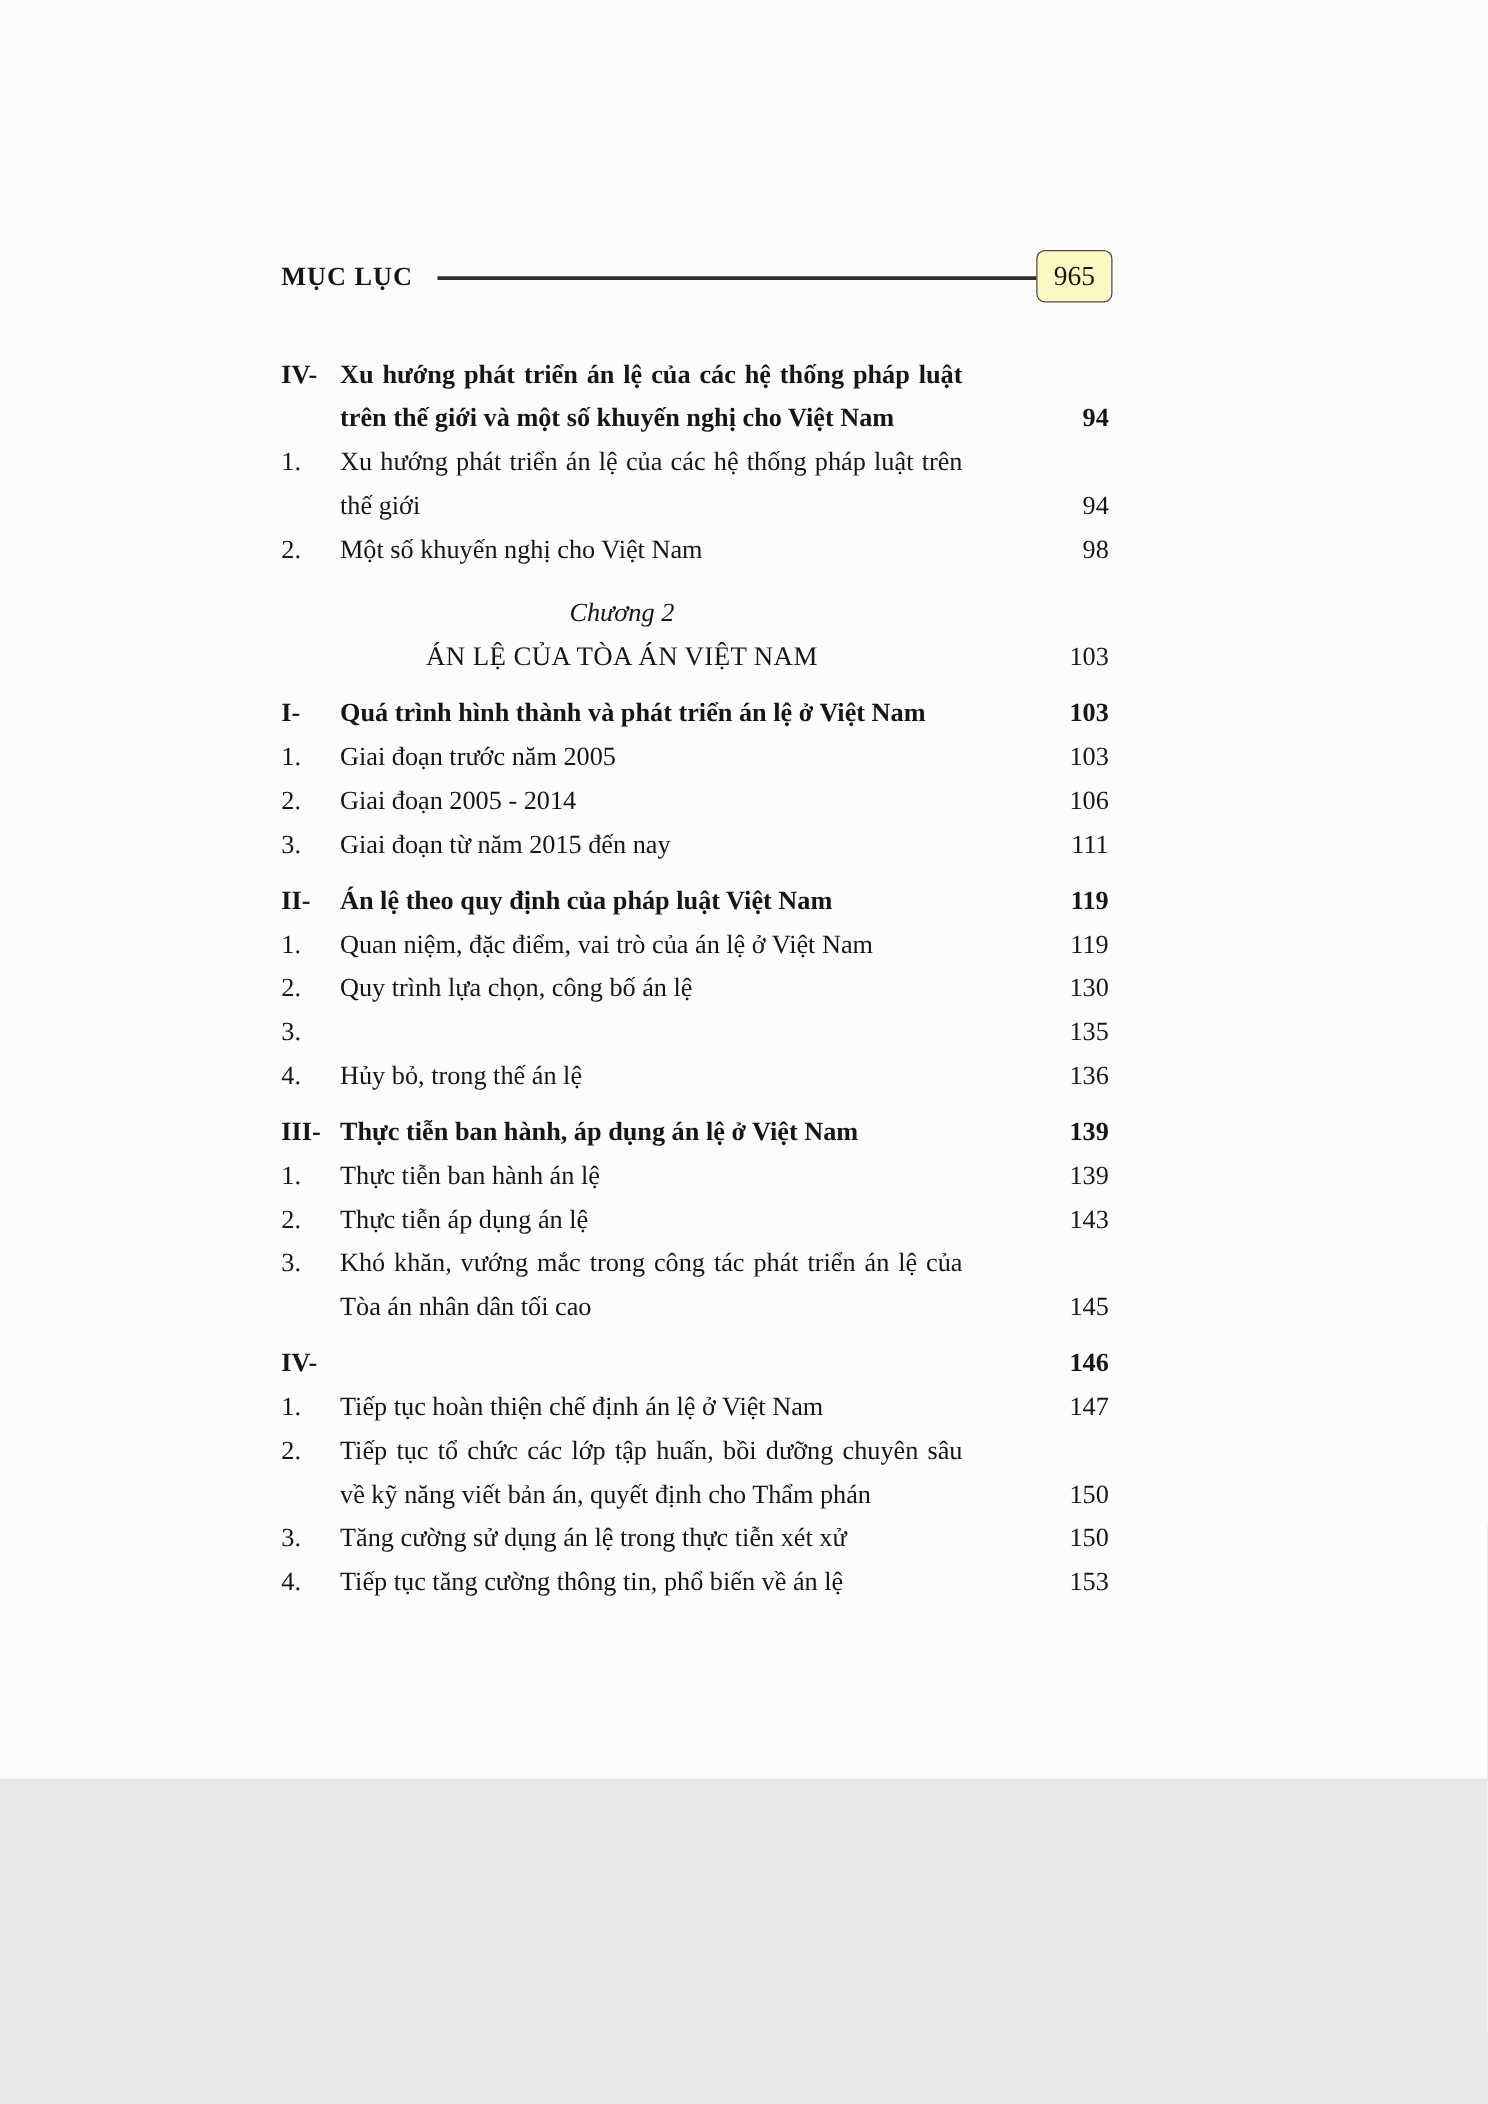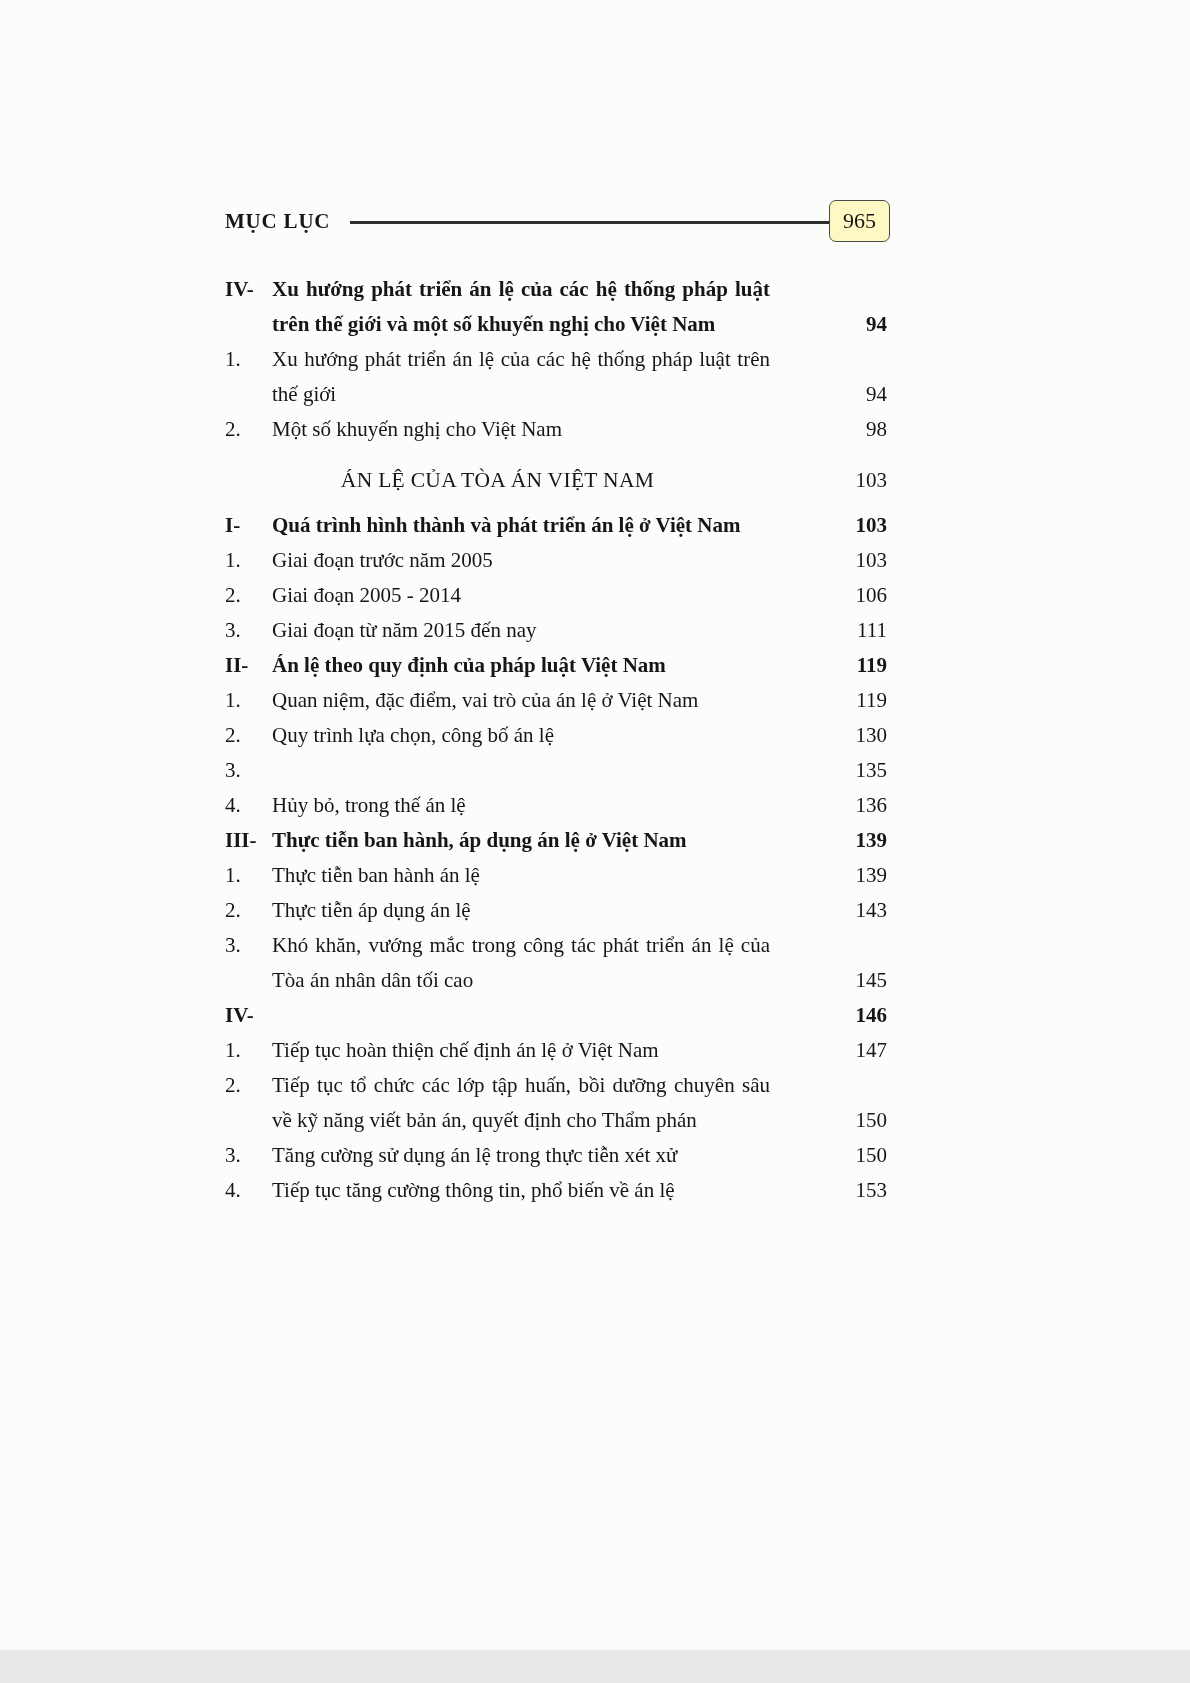--- a/index.html
+++ b/index.html
@@ -1,20 +1,20 @@
 <!DOCTYPE html>
 <html><head>
 <meta charset="utf-8">
 <style>
   * { margin:0; padding:0; box-sizing:border-box; }
   html,body { background:#e8e8e6; }
   body { width:1190px; font-family:"Liberation Serif", serif; }
   .page {
     position:relative;
-    width:1190px; height:1650px;
+    width:1190px; height:1423px;
     background:#fcfcfa;
     color:#161616;
     overflow:hidden;
   }
   
   .header {
     position:absolute;
     top:200px; left:225px; width:665px;
     display:flex; align-items:center;
   }
@@ -39,21 +39,21 @@
     line-height:1;
   }
   
   .content {
     position:absolute;
     top:272px; left:225px; width:662px;
     font-size:21px;
     line-height:35px;
   }
   .row { display:flex; }
-  .row.bold { font-weight:bold; }
+  .row.bold { font-weight:bold;margin-top:10px; }
   .row .num { flex:0 0 47px; }
   .row .text { flex:0 0 498px; text-align:justify; }
   .row .pg { flex:1; text-align:right; align-self:flex-end; }
   
   .chapter { margin:16px 0 10px; }
   .chapter-line { display:flex; }
   .chapter-main { flex:0 0 545px; text-align:center; }
   .chapter-main.subtitle { font-style:italic; }
   .chapter-main.title { font-size:21.5px; letter-spacing:0.3px; }
   .chapter-pg { flex:1; text-align:right; align-self:flex-end; }
@@ -79,20 +79,24 @@
         <div class="num">1.</div>
         <div class="text">Xu hướng phát triển án lệ của các hệ thống pháp luật trên thế giới</div>
         <div class="pg">94</div>
       </div>
       <div class="row">
         <div class="num">2.</div>
         <div class="text">Một số khuyến nghị cho Việt Nam</div>
         <div class="pg">98</div>
       </div>
       <div class="chapter">
+        <div class="chapter-line">
+          <div class="chapter-main subtitle">Chương 2</div>
+          <div class="chapter-pg"></div>
+        </div>
         <div class="chapter-line">
           <div class="chapter-main title">ÁN LỆ CỦA TÒA ÁN VIỆT NAM</div>
           <div class="chapter-pg">103</div>
         </div>
       </div>
       <div class="row bold">
         <div class="num">I-</div>
         <div class="text">Quá trình hình thành và phát triển án lệ ở Việt Nam</div>
         <div class="pg">103</div>
       </div>

